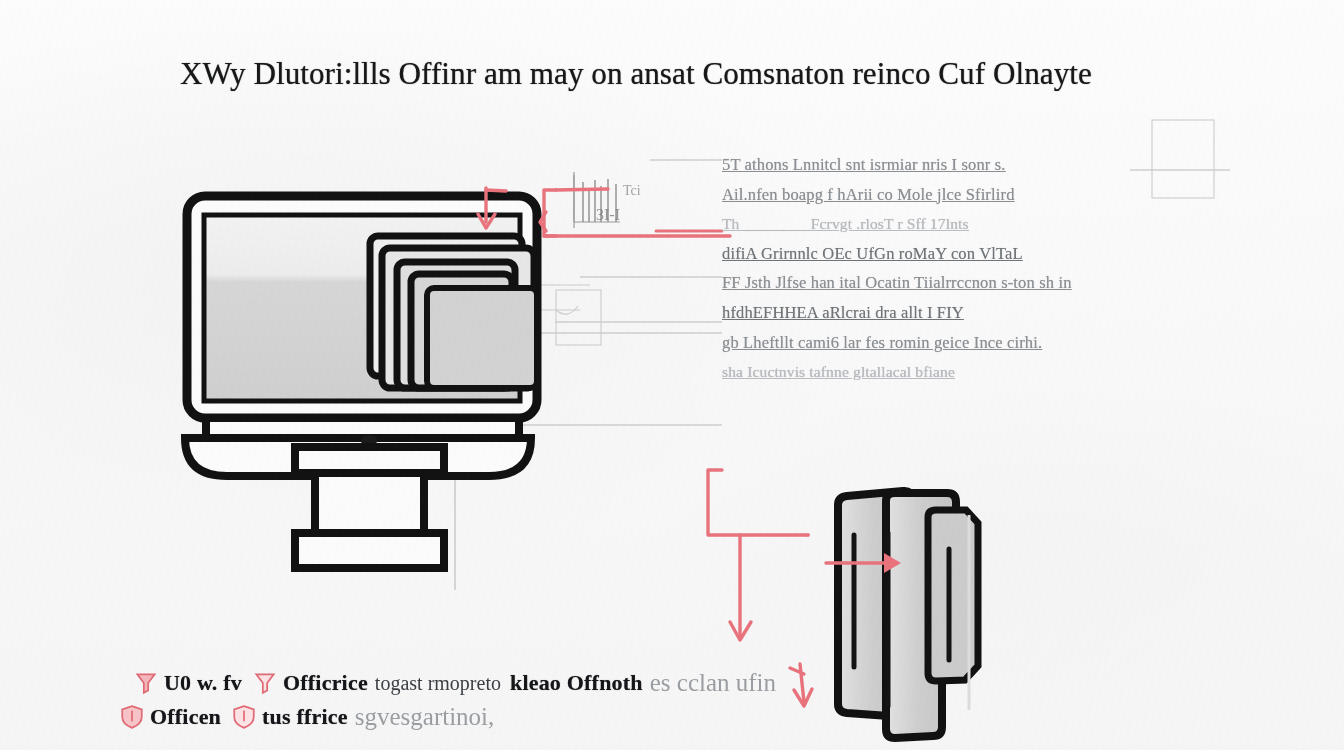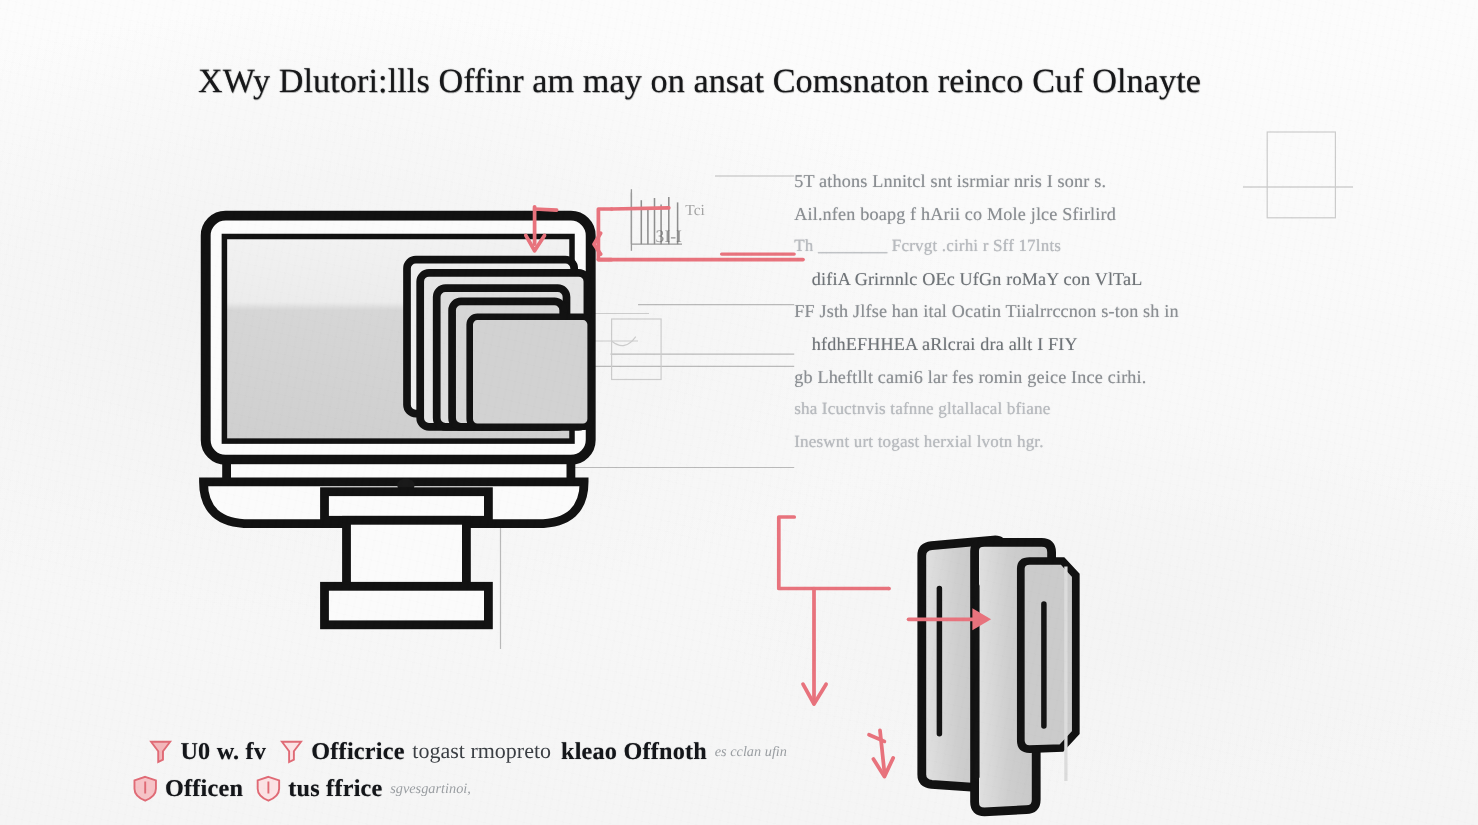--- a/index.html
+++ b/index.html
@@ -43,34 +43,35 @@
   }
   .note-line{
     font-size:16.5px;
     line-height:29.6px;
     height:29.6px;
     color:#8b8f93;
     white-space:nowrap;
     letter-spacing:.15px;
     text-shadow:0 0 .8px rgba(110,114,119,.5);
     filter:blur(.2px);
+    text-decoration:underline;
   }
   .note-line.dim{color:#b9bcc0;filter:blur(.55px);font-size:15.5px;}
-  .note-line.dark{color:#6f7478;margin-left:16px;}
+  .note-line.dark{color:#6f7478;}
 
   
   svg.layer{position:absolute;left:0;top:0;width:1344px;height:750px;overflow:visible;}
 
   
   #legend{position:absolute;left:128px;top:666px;width:720px;}
   .legend-row{display:flex;align-items:center;height:34px;white-space:nowrap;}
   .lg-bold{font-weight:bold;font-size:22px;color:#14161a;letter-spacing:.2px;
            text-shadow:0 0 .9px rgba(0,0,0,.5);filter:blur(.2px);}
   .lg-mid{font-size:20px;color:#3b3f44;margin-left:7px;filter:blur(.25px);}
-  .lg-soft{font-size:13px;color:#9a9ea2;margin-left:7px;filter:blur(.3px);font-style:italic;}
+  .lg-soft{font-size:25px;color:#9a9ea2;margin-left:7px;filter:blur(.3px);}
   .lg-icon{width:26px;height:26px;margin:0 5px;flex:0 0 auto;}
 
   .nowrapgap{margin-left:9px;}
 </style>
 </head>
 <body>
 
 <div id="stage">
 
   <div id="title">XWy Dlutori:llls Offinr am may on ansat Comsnaton reinco Cuf Olnayte</div>
@@ -184,27 +185,26 @@
 
       <path d="M800 664 l4 38"></path>
       <path d="M794 690 l10 16 l8 -17"></path>
       <path d="M790 668 l14 6"></path>
     </g>
   </svg>
 
   <div id="notes">
     <div class="note-line">5T athons Lnnitcl snt isrmiar nris I sonr s.</div>
     <div class="note-line">Ail.nfen boapg f hArii co Mole jlce Sfirlird</div>
-    <div class="note-line dim">Th ________ Fcrvgt .cirhi r Sff 17lnts</div>
+    <div class="note-line dim">Th ________ Fcrvgt .rlosT r Sff 17lnts</div>
     <div class="note-line dark">difiA Grirnnlc OEc UfGn roMaY con VlTaL</div>
     <div class="note-line">FF Jsth Jlfse han ital Ocatin Tiialrrccnon s-ton sh in</div>
     <div class="note-line dark">hfdhEFHHEA aRlcrai dra allt I FIY</div>
     <div class="note-line">gb Lheftllt cami6 lar fes romin geice Ince cirhi.</div>
     <div class="note-line dim">sha Icuctnvis tafnne gltallacal bfiane</div>
-    <div class="note-line dim">Ineswnt urt togast herxial lvotn hgr.</div>
   </div>
 
   <div id="legend">
 
     <div class="legend-row">
       <svg class="lg-icon" viewBox="0 0 24 24">
         <path d="M4 4 h16 l-6 8 v7 l-4 2 v-9 z" fill="#f3b7bb" stroke="#e06b76" stroke-width="1.6"></path>
       </svg>
       <span class="lg-bold">U0 w. fv</span>
       <svg class="lg-icon" viewBox="0 0 24 24" style="margin-left:10px;">

